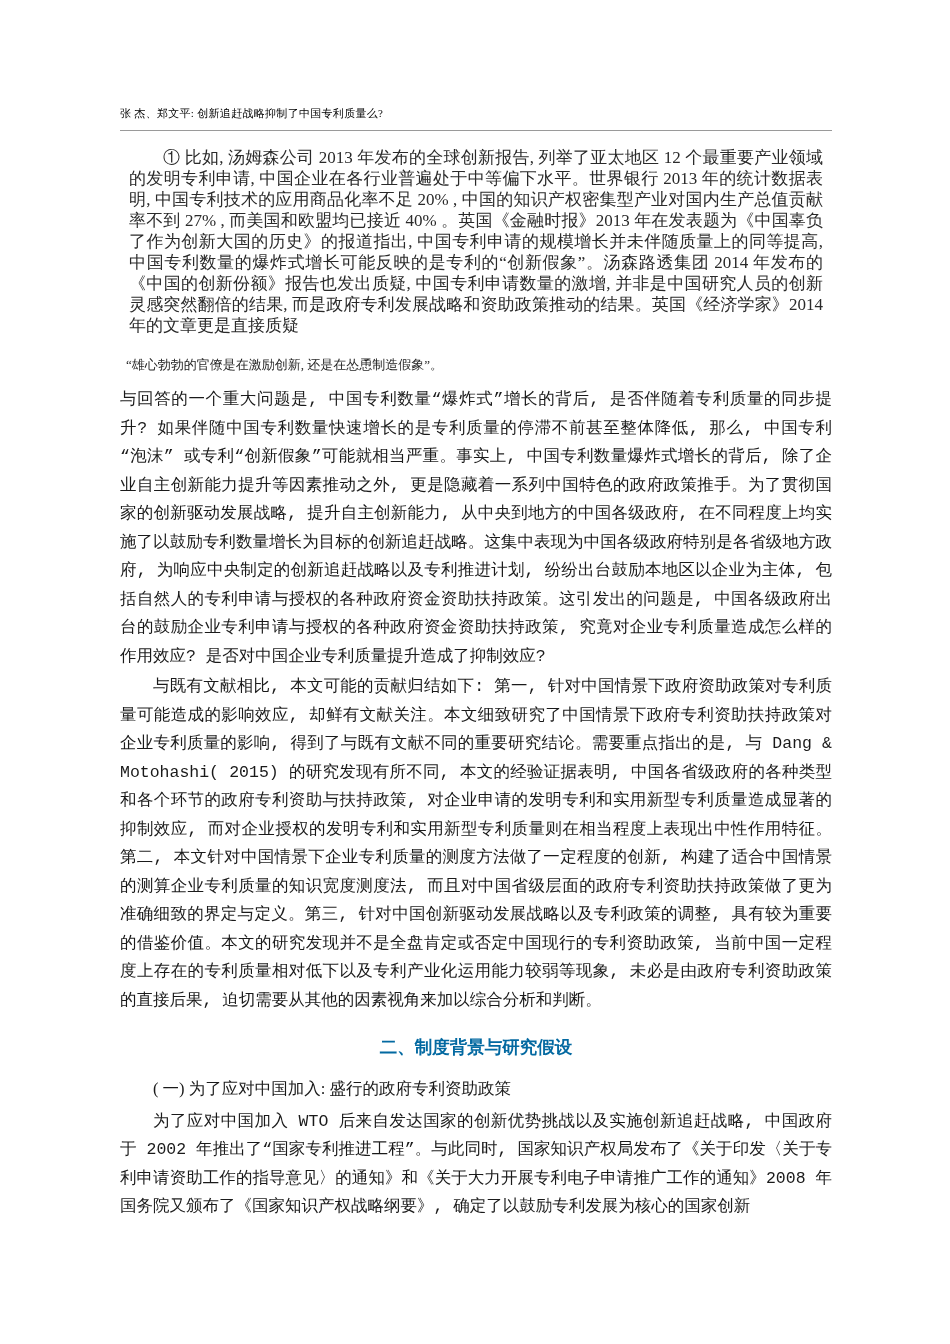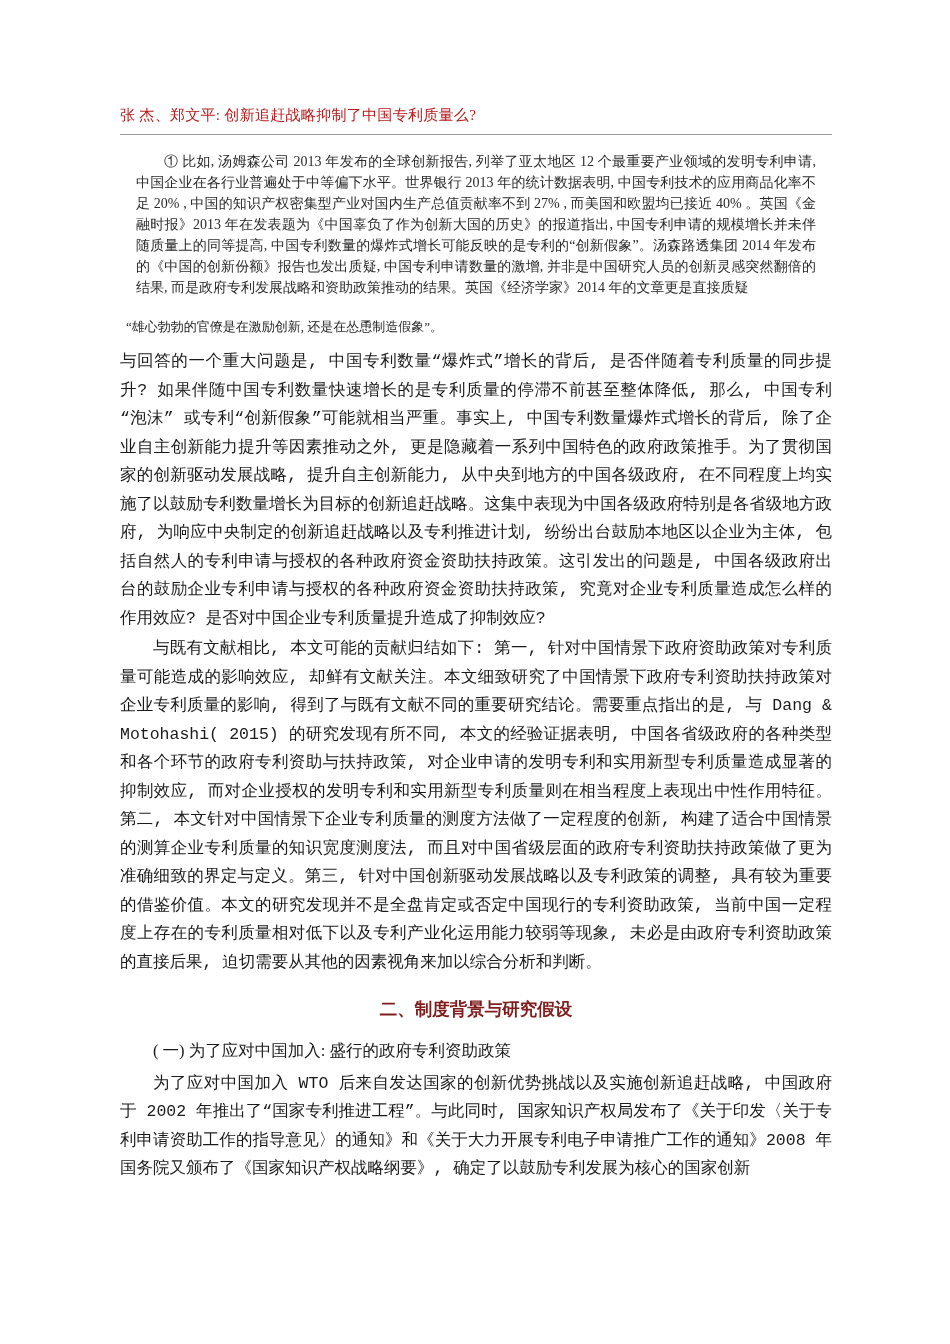--- a/index.html
+++ b/index.html
@@ -14,37 +14,37 @@
     color: #1a1a1a;
     overflow: hidden;
   }
   .content {
     position: absolute;
     left: 120px;
     top: 106px;
     width: 712px;
   }
   .running-header {
-    font-size: 15px;
-    color: #b91c1c;
+    font-size: 11px;
+    color: #000000;
     letter-spacing: 0.3px;
     margin: 0 0 9px 0;
   }
   .header-rule {
     border: none;
     border-top: 1px solid #9a9a9a;
     margin: 0 0 16px 0;
   }
   .footnote-text {
-    font-size: 14px;
+    font-size: 17px;
     line-height: 21px;
     text-align: justify;
     text-indent: 2em;
     color: #2a2a2a;
-    margin: 16px;
+    margin: 9px;
   }
   .footnote-closing {
     font-size: 13px;
     line-height: 22px;
     margin: 18px 0 10px 0;
     padding-left: 6px;
     color: #1f1f1f;
   }
   .para {
     font-size: 16.5px;
@@ -54,21 +54,21 @@
     margin: 0 0 2px 0;
     font-family: Liberation Mono, monospace;
   }
   .para.no-indent { text-indent: 0; }
   .section-heading {
     font-family: "Liberation Sans", "DejaVu Sans", sans-serif;
     font-size: 17.5px;
     font-weight: 700;
     text-align: center;
     margin: 20px 0 16px 0;
-    color: #7f1d1d;
+    color: #0369a1;
   }
   .subsection-heading {
     font-size: 16.5px;
     line-height: 28.5px;
     text-indent: 2em;
     margin: 0 0 4px 0;
   }
 </style>
 </head>
 <body>

